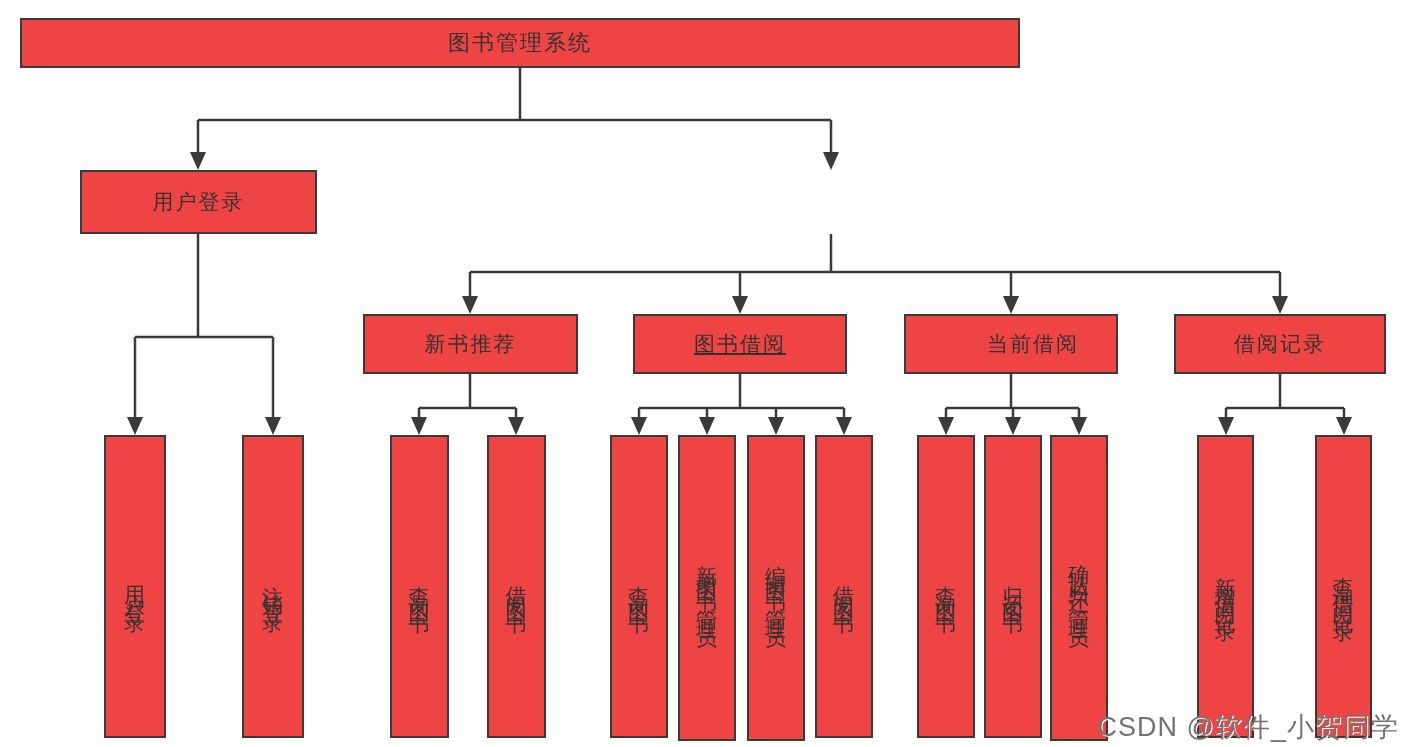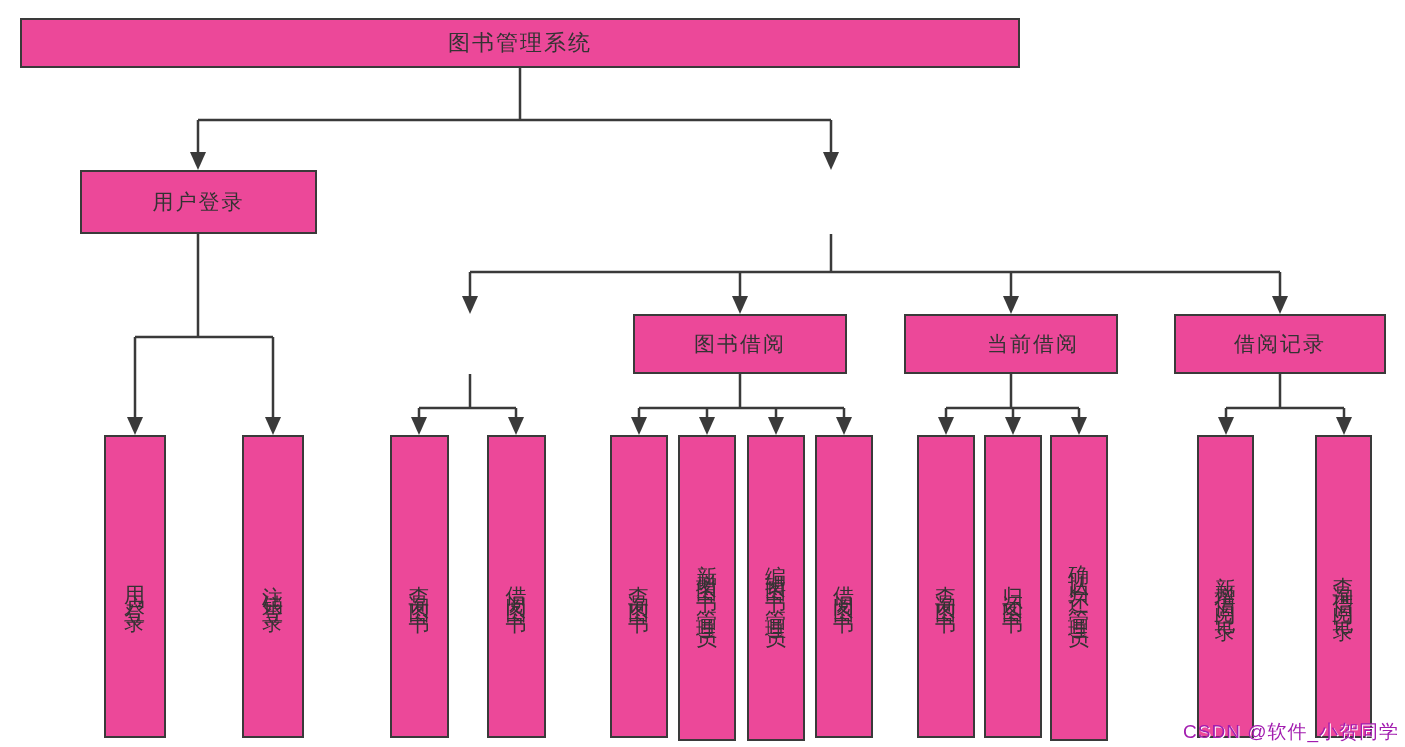--- a/index.html
+++ b/index.html
@@ -19,21 +19,21 @@
     position: absolute;
     left: 0;
     top: 0;
     width: 1405px;
     height: 747px;
   }
   .box {
     position: absolute;
     box-sizing: border-box;
     border: 2.5px solid #3a3a3a;
-    background: #ec4899;
+    background: #ef4444;
     color: #333333;
     display: flex;
     align-items: center;
     justify-content: center;
     text-align: right;
   }
   .box.h {
     font-size: 21px;
     letter-spacing: 2px;
   }
@@ -43,22 +43,22 @@
   .box.v {
     writing-mode: vertical-rl;
     font-size: 21px;
     letter-spacing: 9px;
     line-height: 1;
   }
   .watermark {
     position: absolute;
     right: 6px;
     bottom: 2px;
-    font-size: 19px;
-    color: #a21caf;
+    font-size: 27px;
+    color: #737373;
     letter-spacing: 1px;
     text-shadow: 1px 1px 0 #ffffff;
     white-space: nowrap;
   }
 </style>
 </head>
 <body>
 
 <div class="stage">
 
@@ -90,21 +90,22 @@
       <polygon points="1071,417 1087,417 1079,435"></polygon>
       <polygon points="1218,417 1234,417 1226,435"></polygon>
       <polygon points="1336,417 1352,417 1344,435"></polygon>
     </g>
   </svg>
 
   <div class="box h root" style="left:20px; top:18px; width:1000px; height:50px;">图书管理系统</div>
 
   <div class="box h" style="left:80px; top:170px; width:237px; height:64px;">用户登录</div>
 
-  <div class="box h" style="left:633px; top:314px; width:214px; height:60px;">图书借阅</div>
+  <div class="box h" style="left:363px; top:314px; width:215px; height:60px;">新书推荐</div>
+  <div class="box h" style="left:633px; top:314px; width:214px; height:60px;text-decoration:underline;">图书借阅</div>
   <div class="box h" style="left:904px; top:314px; width:214px; height:60px;padding-left:44px;">当前借阅</div>
   <div class="box h" style="left:1174px; top:314px; width:212px; height:60px;">借阅记录</div>
 
   <div class="box v" style="left:104px; top:435px; width:62px; height:303px;">用户登录</div>
   <div class="box v" style="left:242px; top:435px; width:62px; height:303px;">注销登录</div>
 
   <div class="box v" style="left:390px; top:435px; width:59px; height:303px;">查询图书</div>
   <div class="box v" style="left:487px; top:435px; width:59px; height:303px;">借阅图书</div>
 
   <div class="box v" style="left:610px; top:435px; width:58px; height:303px;">查询图书</div>

